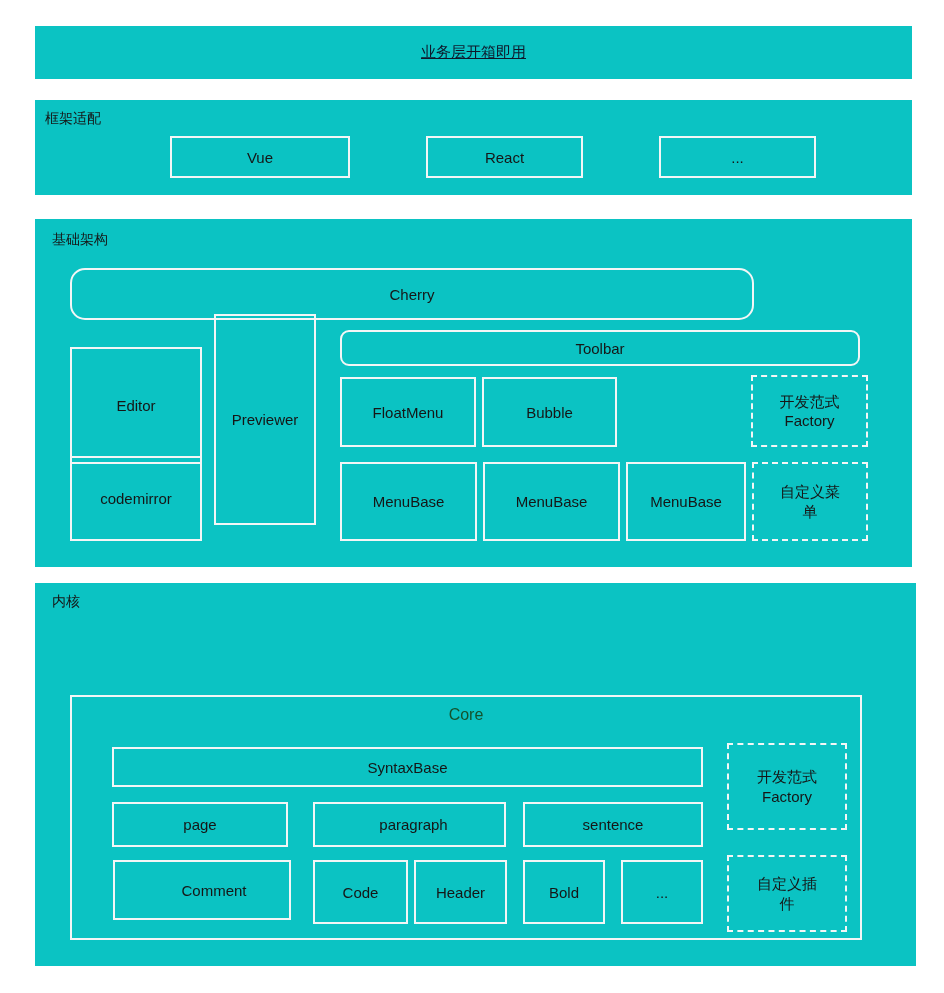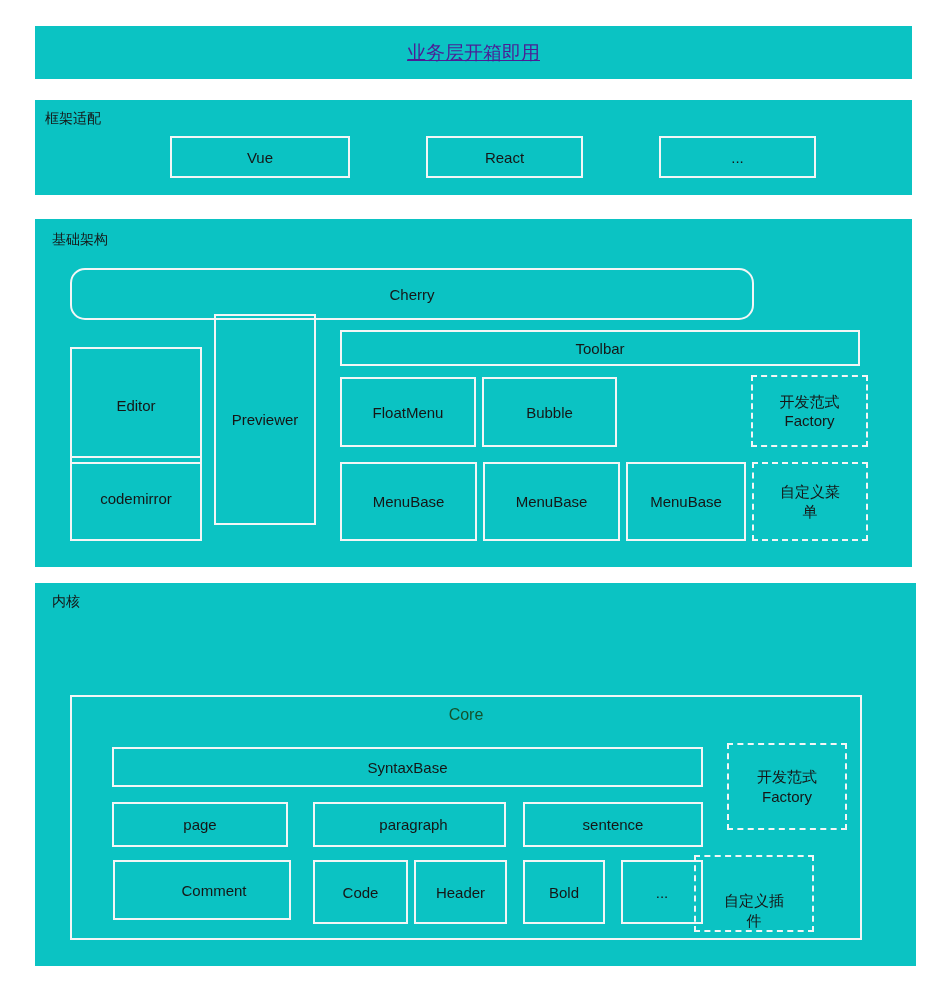--- a/index.html
+++ b/index.html
@@ -40,23 +40,23 @@
     width: 64px;
     text-align: center;
     line-height: 1.3;
   }
   .band-title {
     position: absolute;
     left: 0; right: 0; top: 0; bottom: 0;
     display: flex;
     align-items: center;
     justify-content: center;
-    font-size: 19px;
+    font-size: 15px;
     text-decoration: underline;
-    color: #4c1d95;
+    color: #0f172a;
   }
   .core-title {
     position: absolute;
     left: 0; right: 0; top: 9px;
     text-align: center;
     font-size: 16px;
     color: #14532d;
   }
 </style>
 </head>
@@ -77,21 +77,21 @@
 
   <div class="section" style="left:35px; top:219px; width:877px; height:348px;">
     <div class="sec-label" style="left:17px; top:12px;">基础架构</div>
 
     <div class="box" style="left:35px; top:49px; width:684px; height:52px;border-radius:15px;">Cherry</div>
 
     <div class="box" style="left:35px; top:128px; width:132px; height:117px;">Editor</div>
     <div class="box" style="left:35px; top:237px; width:132px; height:85px;">codemirror</div>
     <div class="box" style="left:179px; top:95px; width:102px; height:211px;">Previewer</div>
 
-    <div class="box" style="left:305px; top:111px; width:520px; height:36px;">Toolbar</div>
+    <div class="box" style="left:305px; top:111px; width:520px; height:36px;border-radius:9px;">Toolbar</div>
 
     <div class="box" style="left:305px; top:158px; width:136px; height:70px;">FloatMenu</div>
     <div class="box" style="left:447px; top:158px; width:135px; height:70px;">Bubble</div>
     <div class="box dashed" style="left:716px; top:156px; width:117px; height:72px;">
       <span class="wrap">开发范式Factory</span>
     </div>
 
     <div class="box" style="left:305px; top:243px; width:137px; height:79px;">MenuBase</div>
     <div class="box" style="left:448px; top:243px; width:137px; height:79px;">MenuBase</div>
     <div class="box" style="left:591px; top:243px; width:120px; height:79px;">MenuBase</div>
@@ -115,19 +115,19 @@
 
       <div class="box" style="left:41px; top:163px; width:178px; height:60px;padding-left:24px;">Comment</div>
       <div class="box" style="left:241px; top:163px; width:95px; height:64px;">Code</div>
       <div class="box" style="left:342px; top:163px; width:93px; height:64px;">Header</div>
       <div class="box" style="left:451px; top:163px; width:82px; height:64px;">Bold</div>
       <div class="box" style="left:549px; top:163px; width:82px; height:64px;">...</div>
 
       <div class="box dashed" style="left:655px; top:46px; width:120px; height:87px;">
         <span class="wrap">开发范式Factory</span>
       </div>
-      <div class="box dashed" style="left:622px; top:158px; width:120px; height:77px;align-items:flex-end;">
+      <div class="box dashed" style="left:655px; top:158px; width:120px; height:77px;">
         <span class="wrap">自定义插件</span>
       </div>
     </div>
   </div>
 
 </div>
 
 </body></html>

